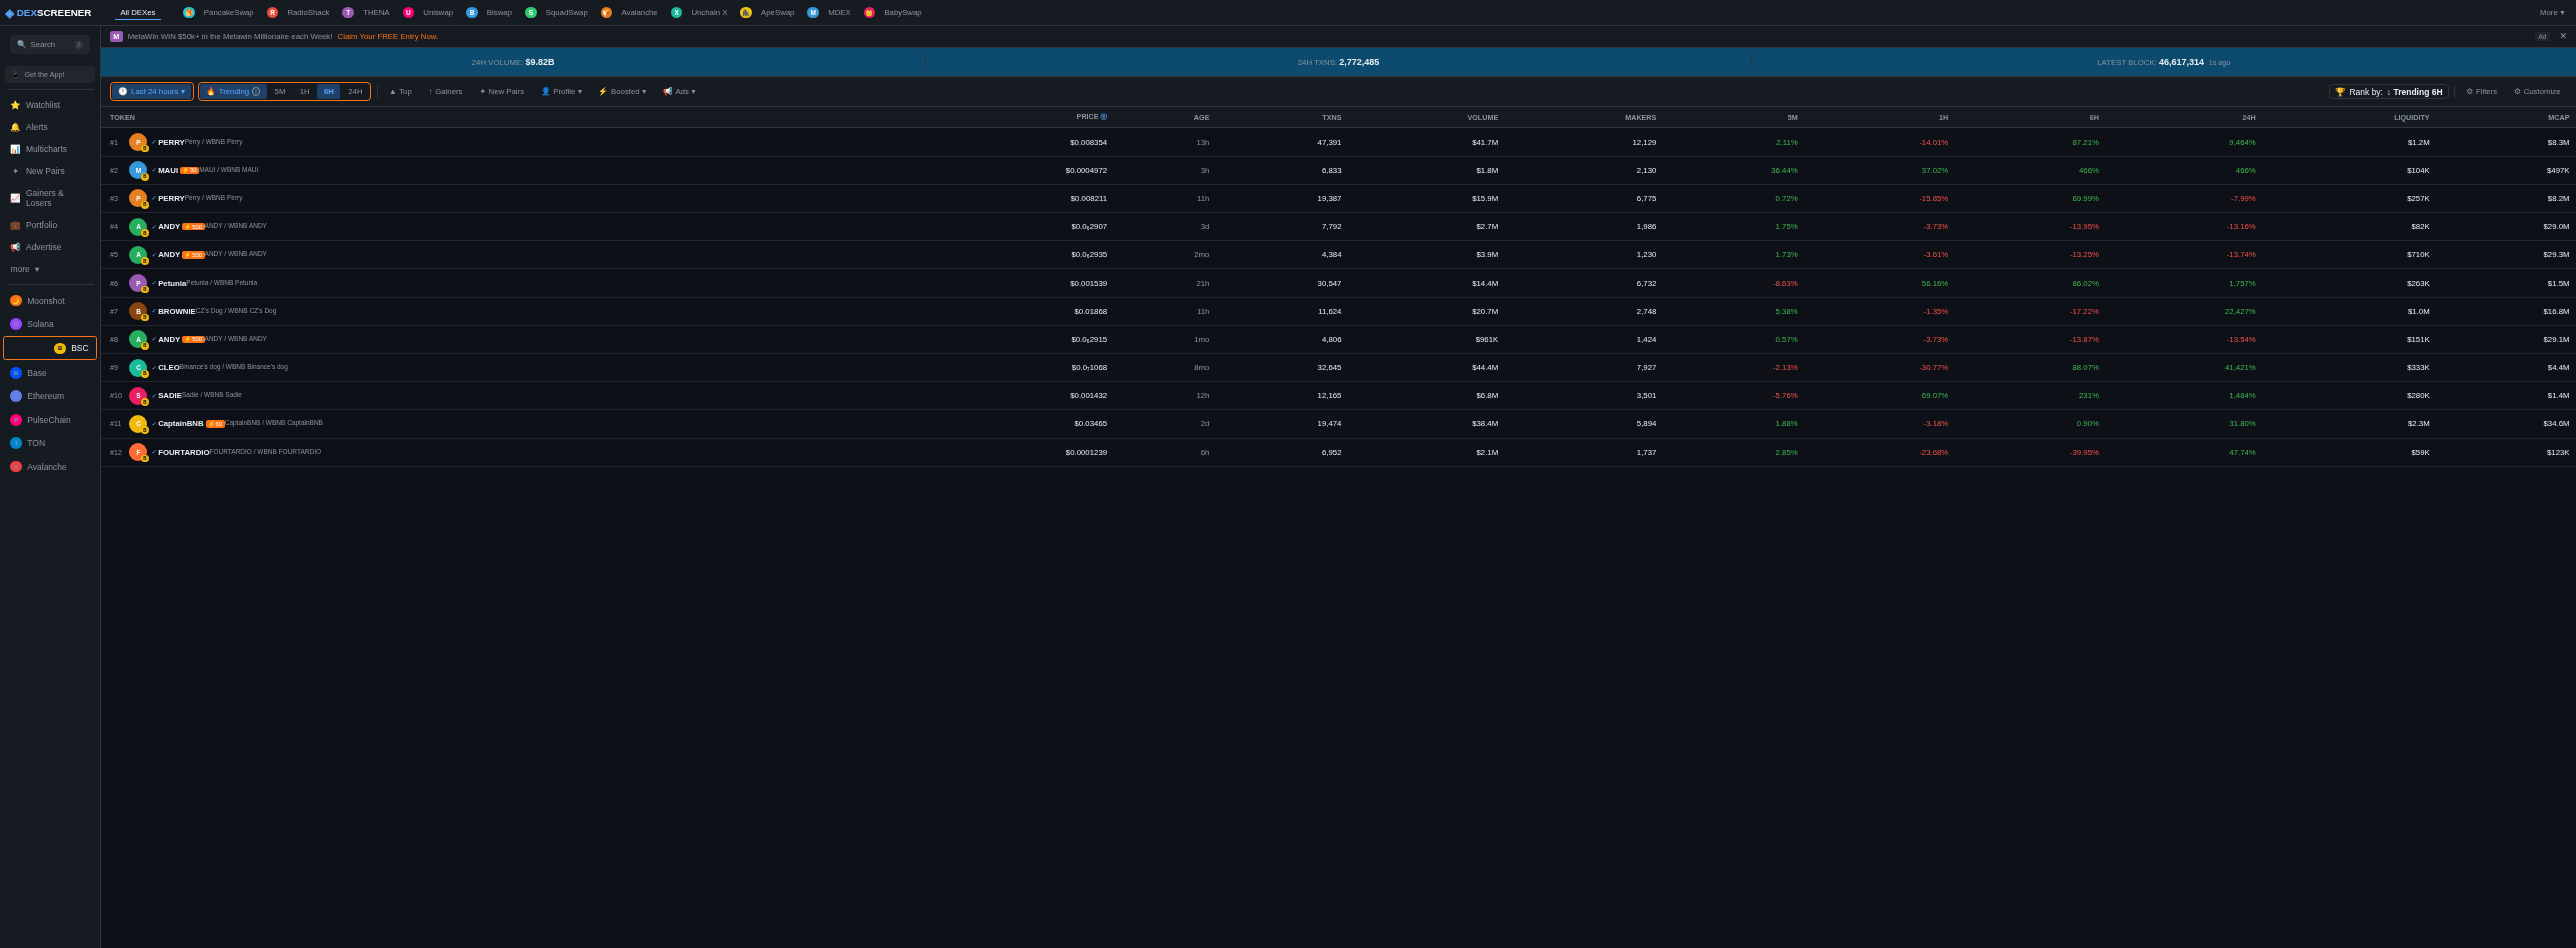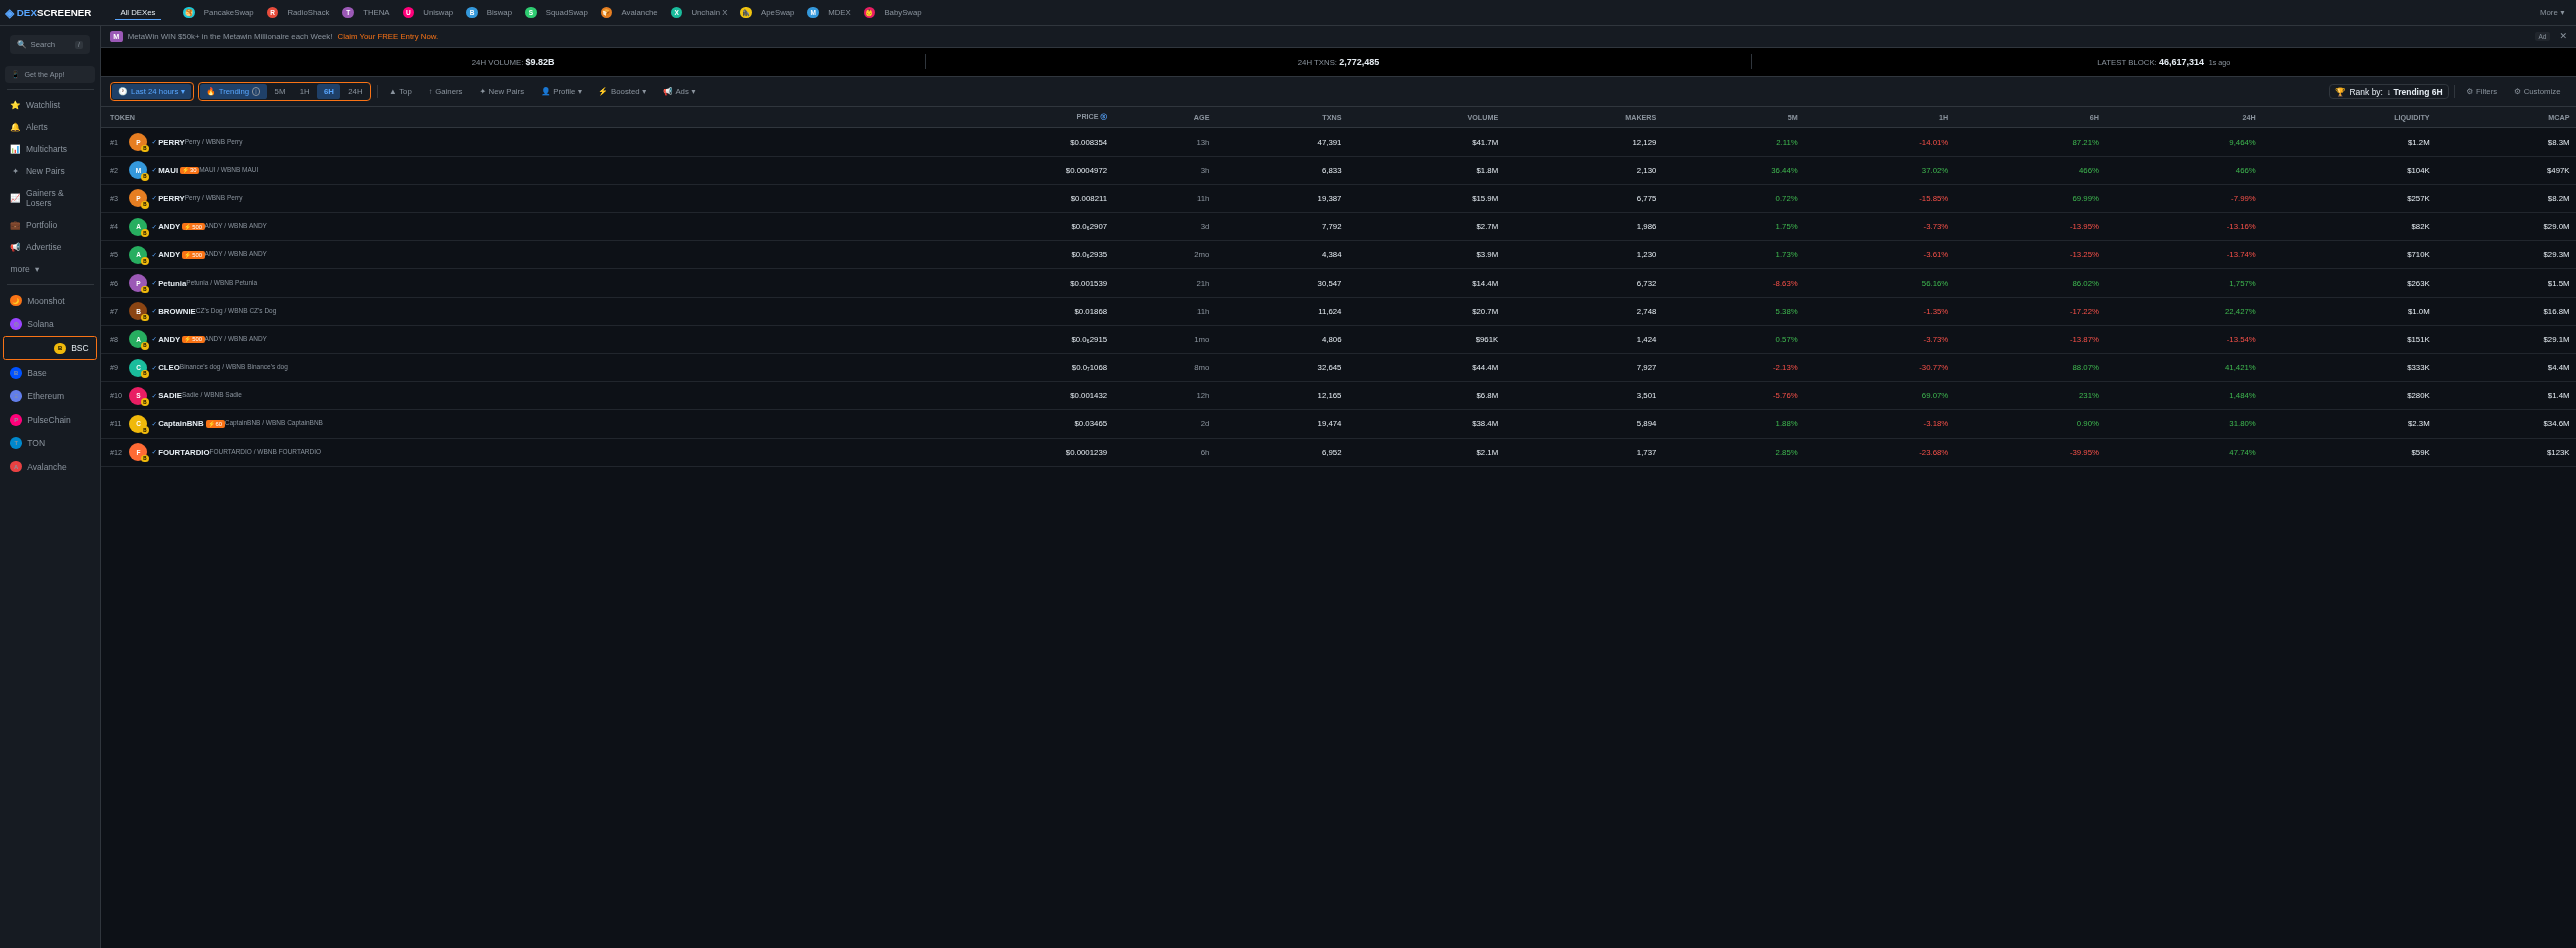--- a/index.html
+++ b/index.html
@@ -173,21 +173,21 @@
     .promo-close {
       cursor: pointer;
       color: #8b949e;
       font-size: 9px;
       margin-left: 3.9px;
     }
     
     .stats-bar {
       display: flex;
       align-items: center;
-      background: #000000;
+      background: #0c4a6e;
       border-bottom: 0.7px solid #30363d;
       padding: 6.5px 0;
     }
     .stats-item {
       flex: 1;
       text-align: center;
       font-size: 7.8px;
       color: #8b949e;
       border-right: 0.7px solid #30363d;
       padding: 2.6px 13px;

